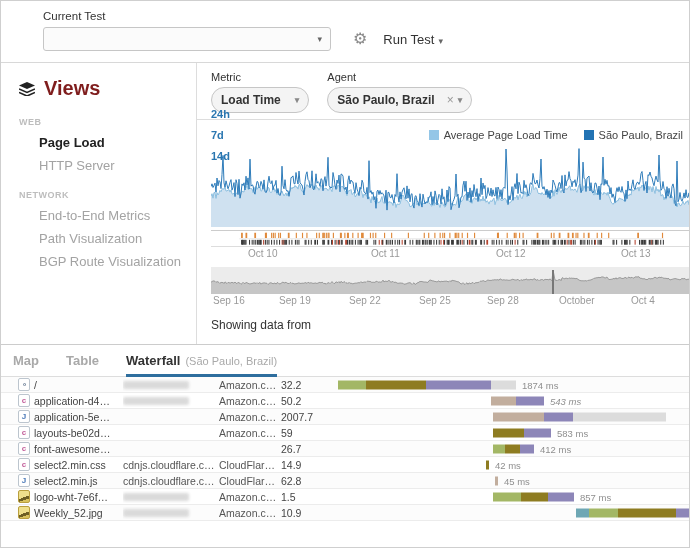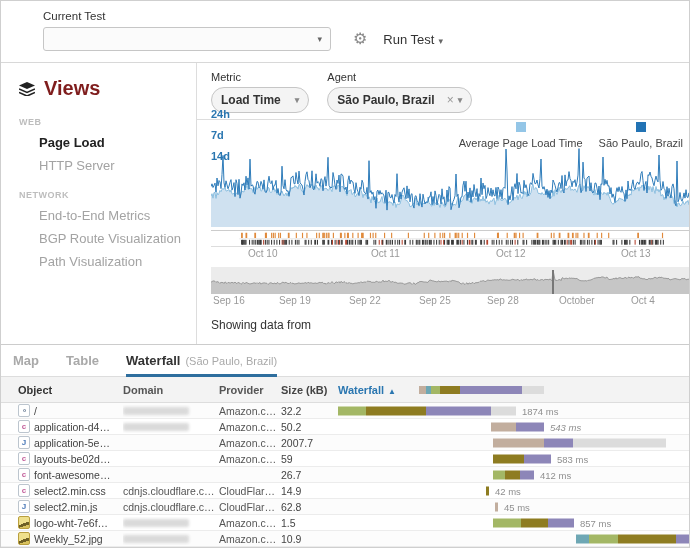--- a/index.html
+++ b/index.html
@@ -37,21 +37,21 @@
   .selbox { height:26px; border:1px solid #c6c6c6; border-radius:13px; background:#f4f4f4;
     display:flex; align-items:center; padding:0 9px; font-size:12px; font-weight:bold; color:#333; cursor:pointer; }
   .selbox .x { font-weight:normal; color:#999; margin-left:12px; font-size:12px; }
   .selbox .caret { color:#888; }
 
   .chartwrap { padding:7px 0 0 14px; position:relative; flex:1; }
   .tr-row { display:flex; align-items:center; height:16px; margin-bottom:2px; }
   .tr-links { display:flex; gap:9px; font-size:11px; font-weight:bold; color:#2a76b0;flex-direction:column; }
   .tr-links span { cursor:pointer; }
   .legend { margin-left:auto; display:flex; gap:16px; align-items:center; font-size:11px; color:#444; padding-right:6px; }
-  .leg-item { display:flex; gap:5px; align-items:center;flex-direction:column; }
+  .leg-item { display:flex; gap:5px; align-items:center; }
   .leg-sq { width:10px; height:10px; }
 
   .bigchart { width:481px; height:82px; display:block; }
   .ticksbar { width:481px; height:17px; display:block; margin-top:3px; border-top:1px solid #ccc; border-bottom:1px solid #ddd; }
   .xlabels { position:relative; height:13px; width:481px; font-size:10px; color:#999; }
   .xlabels span { position:absolute; top:1px; }
   .brush { width:481px; height:27px; display:block; margin-top:7px; }
   .showing { font-size:12px; color:#333; padding:11px 0 0 0; }
 
   
@@ -111,22 +111,22 @@
           <path d="M0 7 L8 10.5 16 7" fill="none" stroke="#222" stroke-width="1.6"></path>
           <path d="M0 10.5 L8 14 16 10.5" fill="none" stroke="#222" stroke-width="1.6"></path>
         </svg>
         <span>Views</span>
       </div>
       <div class="sec-lbl">WEB</div>
       <div class="nav-item active">Page Load</div>
       <div class="nav-item">HTTP Server</div>
       <div class="sec-lbl">NETWORK</div>
       <div class="nav-item">End-to-End Metrics</div>
+      <div class="nav-item">Path Visualization</div>
       <div class="nav-item">BGP Route Visualization</div>
-      <div class="nav-item">Path Visualization</div>
       <div class="side-spacer"></div>
     </div>
 
     <div class="main">
       <div class="controls">
         <div class="ctl">
           <div class="clbl">Metric</div>
           <div class="selbox">
             <span>Load Time</span>
             <span class="caret" style="margin-left:14px">▾</span>
@@ -462,37 +462,20 @@
         </div>
       <div class="tab">
           <span>Table</span>
         </div>
       <div class="tab active">
         <span>Waterfall</span>
         <span class="sfx">(São Paulo, Brazil)</span>
       </div>
     </div>
 
-    <div class="thead">
-      <div class="c-obj">Object</div>
-      <div class="c-dom">Domain</div>
-      <div class="c-prov">Provider</div>
-      <div class="c-size">Size (kB)</div>
-      <div class="c-wf">
-        <span style="position:absolute;top:50%;transform:translateY(-50%);"><span>Waterfall</span><span class="sortarrow">▲</span></span>
-        <span class="wfbar minibar" id="headbar" style="left: 81px;">
-            <span class="wf-seg" style="height: 8px; width: 7px; background: rgb(194, 174, 158);"></span>
-            <span class="wf-seg" style="height: 8px; width: 5px; background: rgb(110, 167, 180);"></span>
-            <span class="wf-seg" style="height: 8px; width: 9px; background: rgb(163, 183, 101);"></span>
-            <span class="wf-seg" style="height: 8px; width: 20px; background: rgb(142, 124, 33);"></span>
-            <span class="wf-seg" style="height: 8px; width: 62px; background: rgb(141, 134, 184);"></span>
-            <span class="wf-seg" style="height: 8px; width: 22px; background: rgb(220, 220, 220);"></span>
-          </span>
-      </div>
-    </div>
 
     <div class="tbody" id="tbody">
         <div class="trow">
           <div class="c-obj">
             <span class="ficon html">‹›</span>
             <span>/</span>
           </div>
           <div class="c-dom"><span class="dom-blur" style="display: inline-block;"></span></div>
           <div class="c-prov">Amazon.c…</div>
           <div class="c-size">32.2</div>

